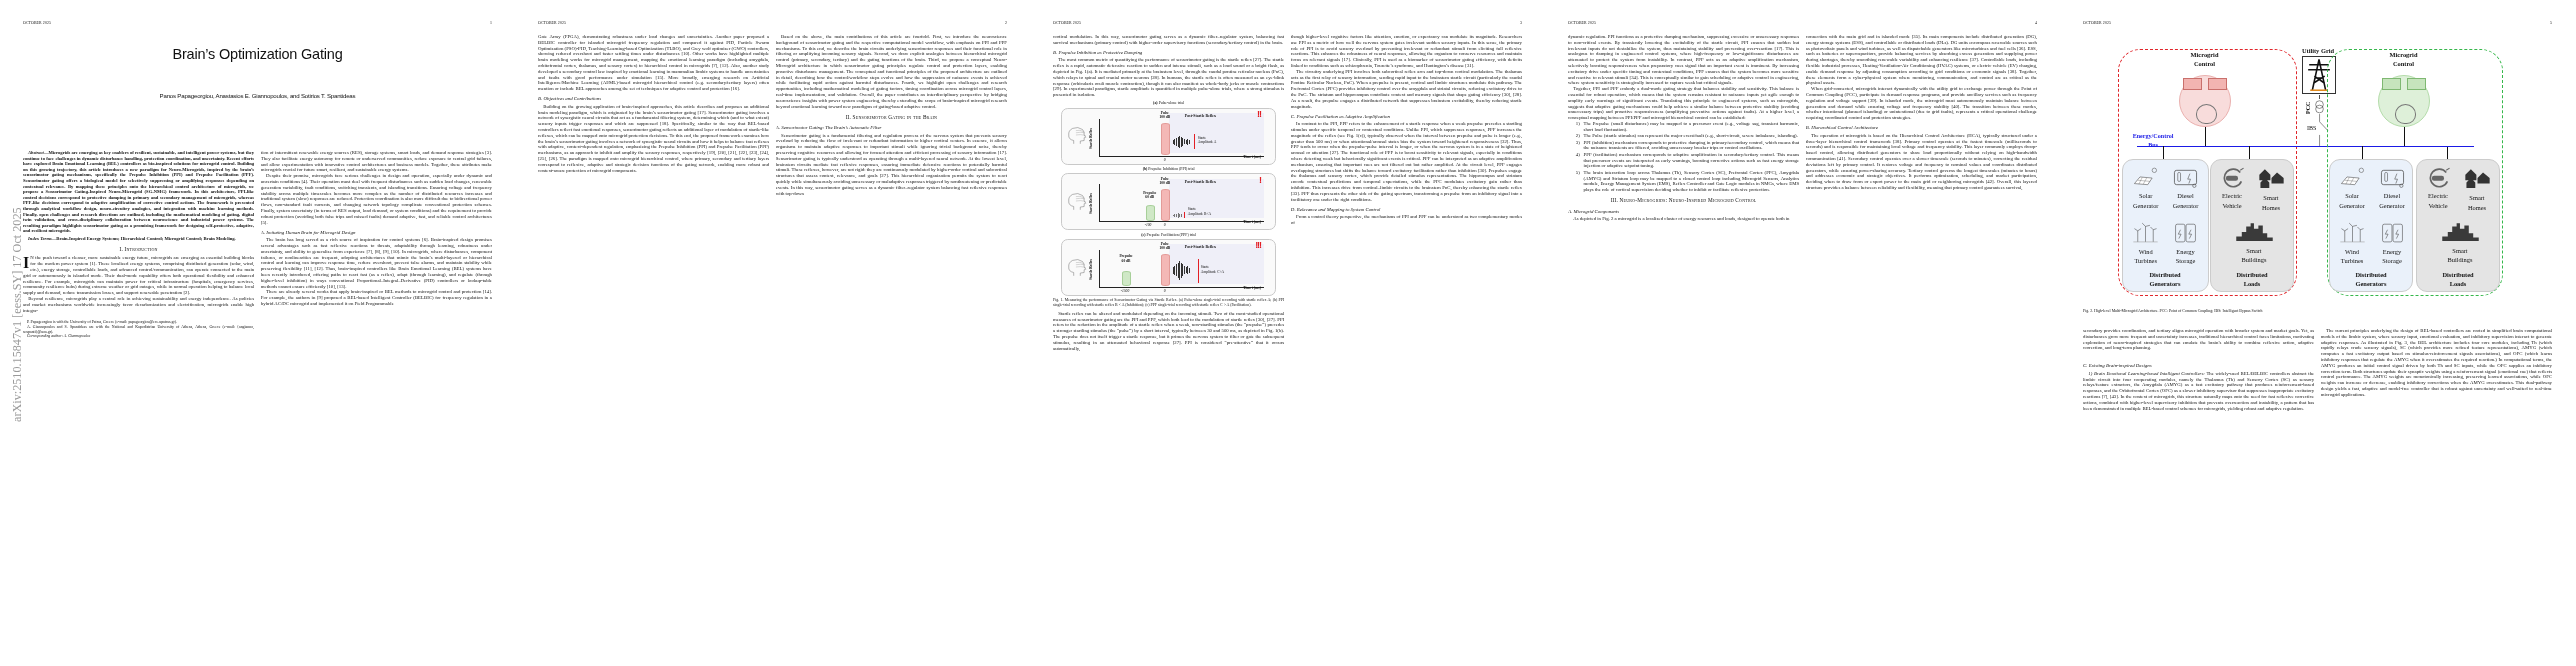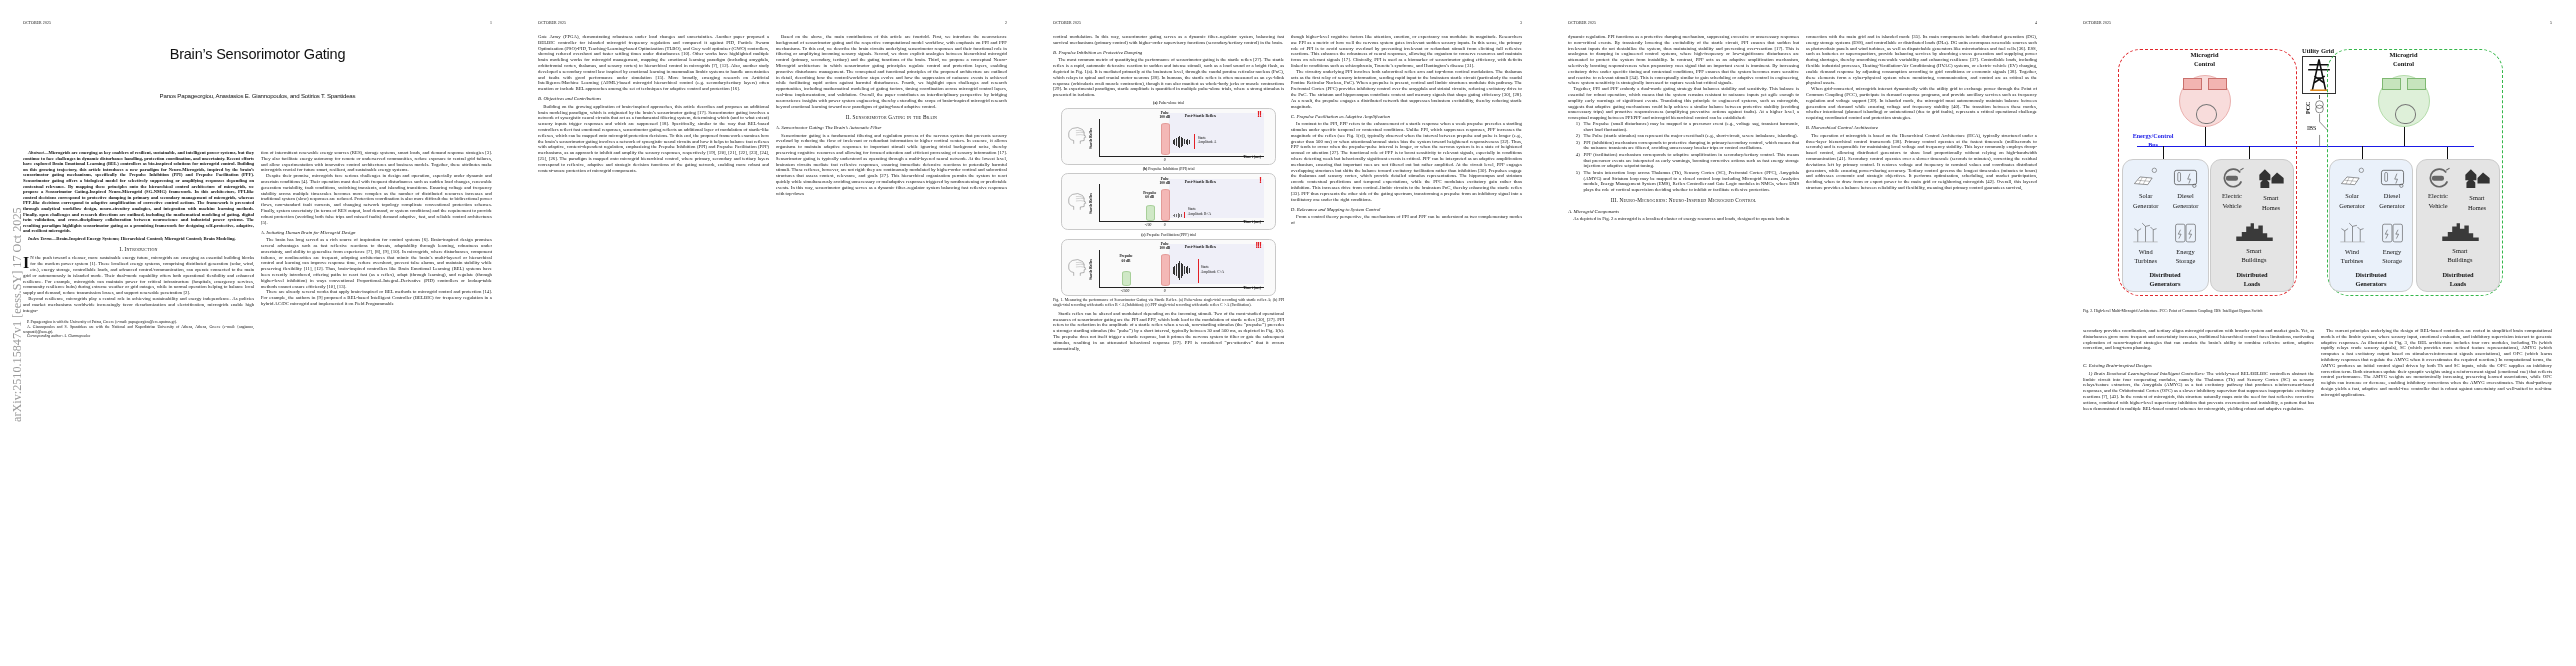--- a/index.html
+++ b/index.html
@@ -82,21 +82,21 @@
 
 <div class="strip">
 
   <div class="page">
     <div class="hdr">
       <span>OCTOBER 2025</span>
       <span>1</span>
     </div>
     <div class="arxiv">arXiv:2510.15847v1  [eess.SY]  17 Oct 2025</div>
     <div class="title">
-      <div>Brain’s Sensorimotor Gating</div>
+      <div>Brain’s Optimization Gating</div>
     </div>
     <div class="authors">Panos Papageorgiou, Anastasios E. Giannopoulos, and Sotirios T. Spantideas</div>
     <div class="cols p1cols">
       <div class="col">
         <p class="abstract"><span class="lead">Abstract</span><span>—Microgrids are emerging as key enablers of resilient, sustainable, and intelligent power systems, but they continue to face challenges in dynamic disturbance handling, protection coordination, and uncertainty. Recent efforts have explored Brain Emotional Learning (BEL) controllers as bio-inspired solutions for microgrid control. Building on this growing trajectory, this article introduces a new paradigm for Neuro-Microgrids, inspired by the brain’s sensorimotor gating mechanisms, specifically the Prepulse Inhibition (PPI) and Prepulse Facilitation (PPF). Sensorimotor gating offers a biological model for selectively suppressing or amplifying responses depending on contextual relevance. By mapping these principles onto the hierarchical control architecture of microgrids, we propose a Sensorimotor Gating-Inspired Neuro-Microgrid (SG-NMG) framework. In this architecture, PPI-like control decisions correspond to protective damping in primary and secondary management of microgrids, whereas PPF-like decisions correspond to adaptive amplification of corrective control actions. The framework is presented through analytical workflow design, neuro-circuitry analogies, and integration with machine learning methods. Finally, open challenges and research directions are outlined, including the mathematical modeling of gating, digital twin validation, and cross-disciplinary collaboration between neuroscience and industrial power systems. The resulting paradigm highlights sensorimotor gating as a promising framework for designing self-protective, adaptive, and resilient microgrids.</span></p>
         <p class="abstract" style="margin-top:1.7px"><span class="lead">Index Terms</span><span>—Brain-Inspired Energy Systems; Hierarchical Control; Microgrid Control; Brain Modeling.</span></p>
         <div class="h1">I. Introduction</div>
         <p class="ni"><span class="dropcap">I</span><span>N the push toward a cleaner, more sustainable energy future, microgrids are emerging as essential building blocks for the modern power system [1]. These localized energy systems, comprising distributed generation (solar, wind, etc.), energy storage, controllable loads, and advanced control/communication, can operate connected to the main grid or autonomously in islanded mode. Their dual-mode capability offers both operational flexibility and enhanced resilience. For example, microgrids can maintain power for critical infrastructure (hospitals, emergency services, community resilience hubs) during extreme weather or grid outages, while in normal operation helping to balance local supply and demand, reduce transmission losses, and support renewable penetration [2].</span></p>
         <p>Beyond resilience, microgrids play a central role in achieving sustainability and energy independence. As policies and market mechanisms worldwide increasingly favor decarbonization and electrification, microgrids enable high integra-</p>
         <div class="foot">

